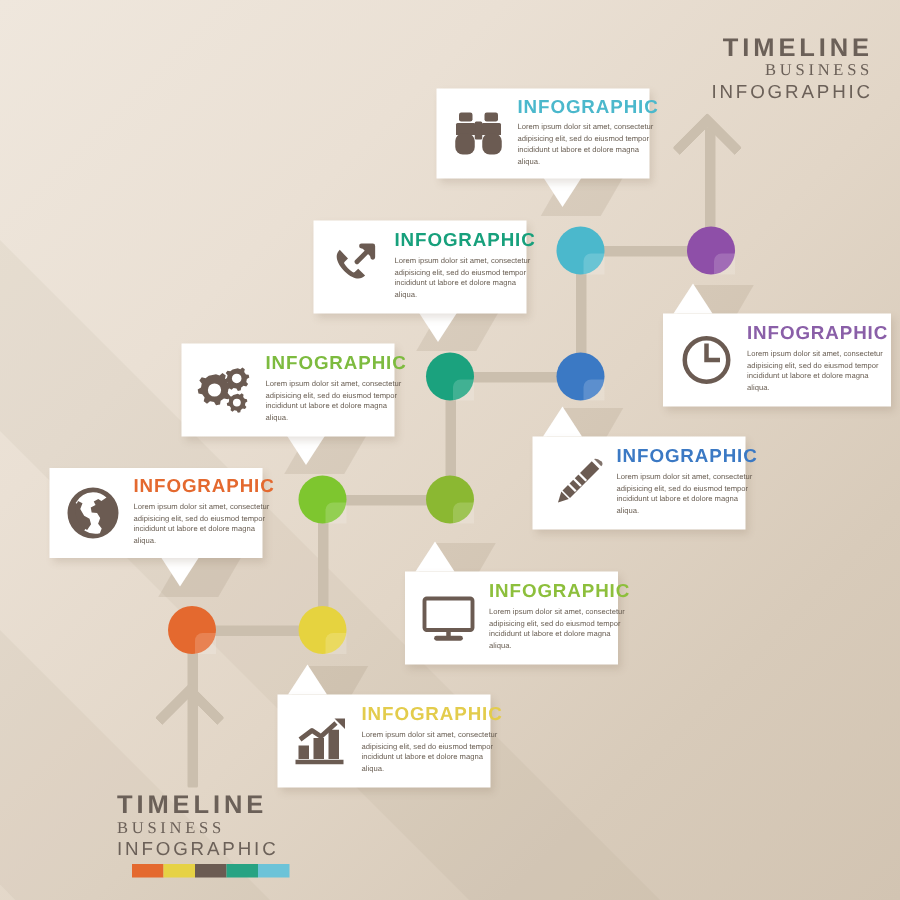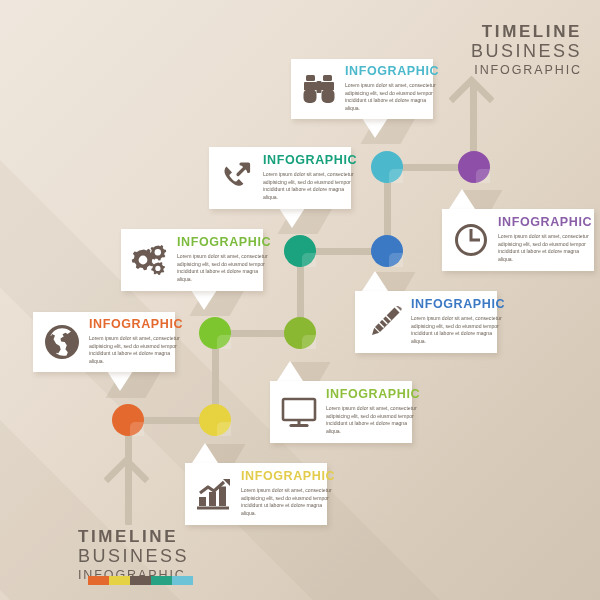--- a/index.html
+++ b/index.html
@@ -41,21 +41,21 @@
   .tail.down{border-left:13px solid transparent;border-right:13px solid transparent;
              border-top:20px solid #ffffff;}
   .tail.up{border-left:13px solid transparent;border-right:13px solid transparent;
            border-bottom:20px solid #ffffff;}
   
   .tshadow{position:absolute;z-index:5;background:rgba(150,128,105,.17);}
 
   
   .title{position:absolute;z-index:10;color:#6b6058;}
   .title .l1{font-size:17px;font-weight:bold;letter-spacing:2.6px;line-height:1.12;}
-  .title .l2{font-size:18px;letter-spacing:2.5px;line-height:1.2;}
+  .title .l2{font-size:11px;letter-spacing:2.5px;line-height:1.2;font-family:Liberation Serif, serif;}
   .title .l3{font-size:12.5px;letter-spacing:1.9px;line-height:1.2;}
   .title.tr{right:18px;top:22px;text-align:right;}
   .title.bl{left:78px;top:527px;text-align:left;}
   .swatches{position:absolute;left:88px;top:576px;display:flex;z-index:10;}
   .swatches i{display:block;width:21px;height:9px;}
   svg{display:block;}
 </style>
 </head>
 <body>
 

